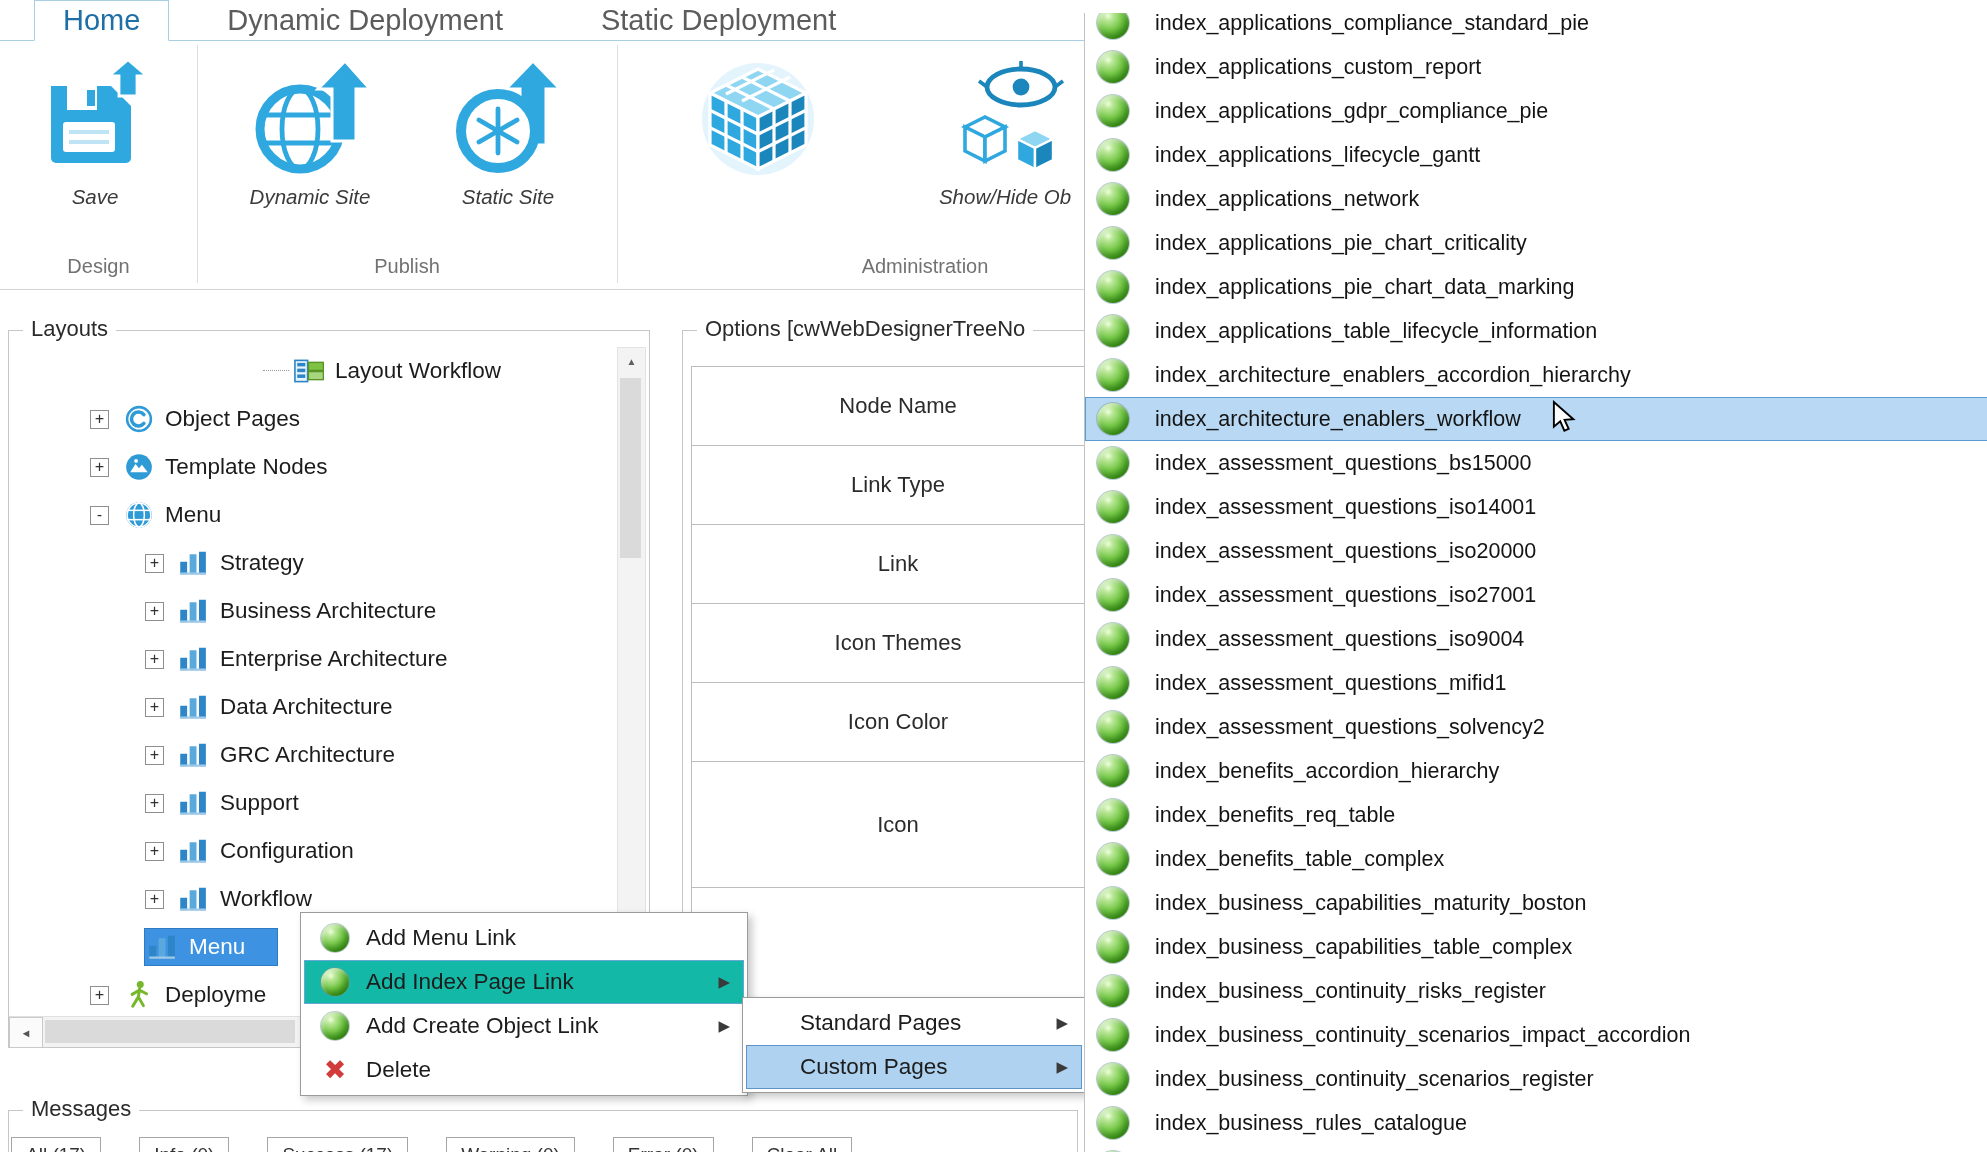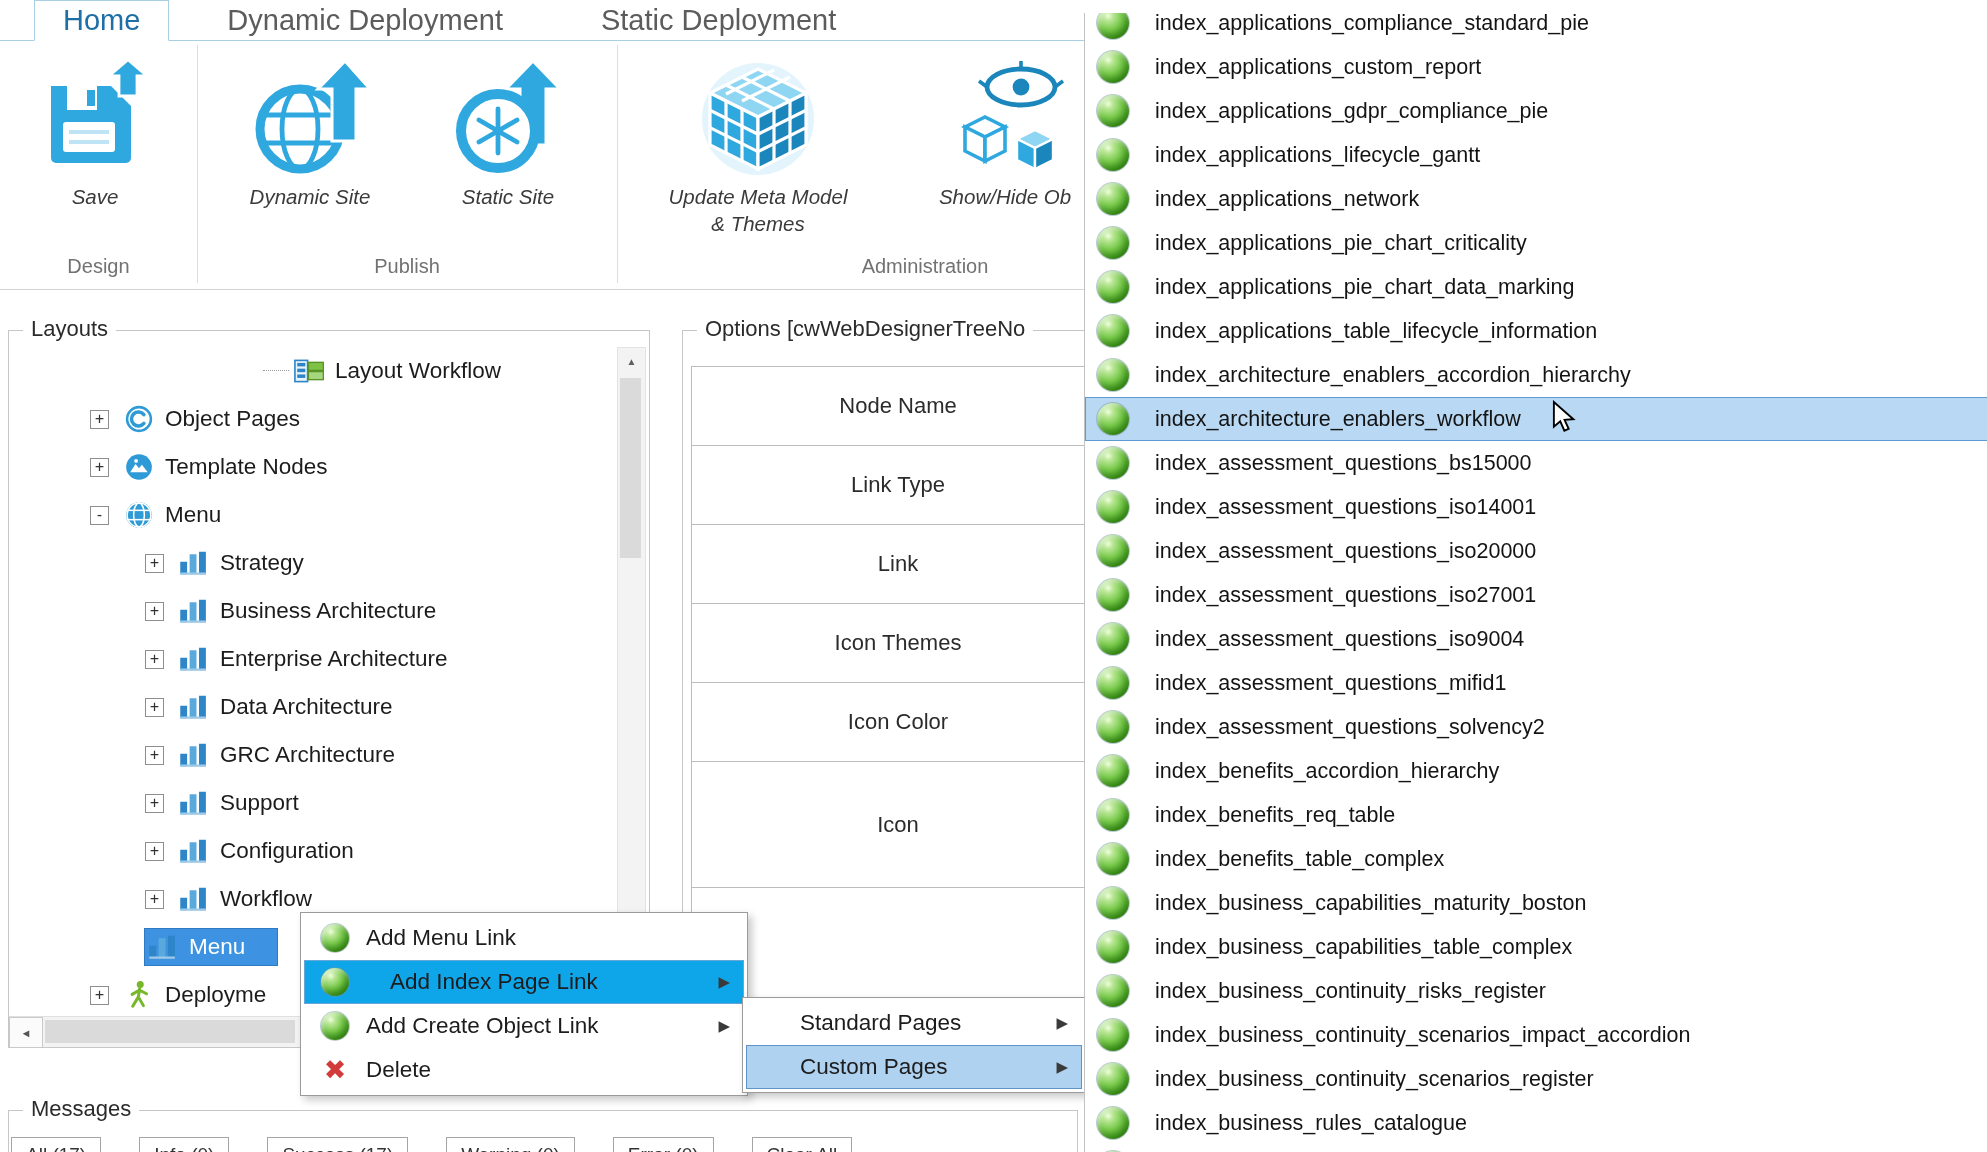--- a/index.html
+++ b/index.html
@@ -62,21 +62,21 @@
   .ocell{border:1px solid #bdbdbd;margin-top:-1px;display:flex;align-items:center;justify-content:center;
          font-size:22px;color:#2b2b2b;background:#fff;}
 
   
   #cmenu{position:absolute;left:300px;top:912px;width:440px;background:#fff;border:1px solid #9b9b9b;
          box-shadow:4px 4px 8px rgba(0,0,0,.22);padding:3px;z-index:50;}
   .cmi{height:44px;display:flex;align-items:center;position:relative;padding:0 10px;font-size:22.5px;color:#1c1c1c;}
   .micon{width:30px;height:30px;margin:0 16px 0 6px;flex:none;display:flex;align-items:center;justify-content:center;}
   .redx{color:#d23b3b;font-size:27px;font-weight:bold;}
   .marrow{position:absolute;right:14px;font-size:15px;color:#3a3a3a;}
-  .cmi.hl{background:#0ea5e9;outline:1px solid #66a7d8;outline-offset:-1px;gap:24px;}
+  .cmi.hl{background:#14b8a6;outline:1px solid #66a7d8;outline-offset:-1px;}
   #smenu{position:absolute;left:742px;top:997px;width:336px;background:#fff;border:1px solid #9b9b9b;
          box-shadow:4px 4px 8px rgba(0,0,0,.22);padding:3px;z-index:60;}
   .smi{height:44px;display:flex;align-items:center;position:relative;padding-left:54px;font-size:22.5px;color:#1c1c1c;}
   .smi.hl{background:#aed2ef;outline:1px solid #5e94c6;outline-offset:-1px;}
 
   
   #pages{position:absolute;left:1084px;top:13px;width:903px;height:1152px;background:#fff;
          border-left:1px solid #c2c2c2;z-index:70;overflow:hidden;}
   #plist{margin-top:-12px;}
   .prow{height:44px;display:flex;align-items:center;padding-left:12px;}
@@ -167,22 +167,20 @@
               <line x1="24" y1="28" x2="24" y2="54"></line>
             <line x1="8" y1="28.6" x2="32" y2="40.6"></line>
               <line x1="8" y1="37.3" x2="32" y2="49.3"></line>
             <line x1="40" y1="28" x2="40" y2="54"></line>
               <line x1="48" y1="24" x2="48" y2="50"></line>
             <line x1="32" y1="40.6" x2="56" y2="28.6"></line>
               <line x1="32" y1="49.3" x2="56" y2="37.3"></line>
           </g>
         </svg>
       </span>
-      <span class="rlabel">Update Meta Model
-&amp; Themes</span>
     </div>
 
     <div class="rbtn" style="left:905px;width:200px">
       <span class="ricon">
         <svg width="128" height="118" viewBox="0 0 64 58">
           <ellipse cx="40" cy="14" rx="17" ry="9" fill="#fff" stroke="#1b86bb" stroke-width="2.4"></ellipse>
           <circle cx="40" cy="14" r="4.2" fill="#1b86bb"></circle>
           <path d="M23 14 l-4 -3 M57 14 l4 -3 M40 5 l0 -4" stroke="#1b86bb" stroke-width="1.8"></path>
           <g stroke="#2fa8df" stroke-width="1.8" fill="#fff">
             <polygon points="12,34 22,29 32,34 22,39"></polygon>

